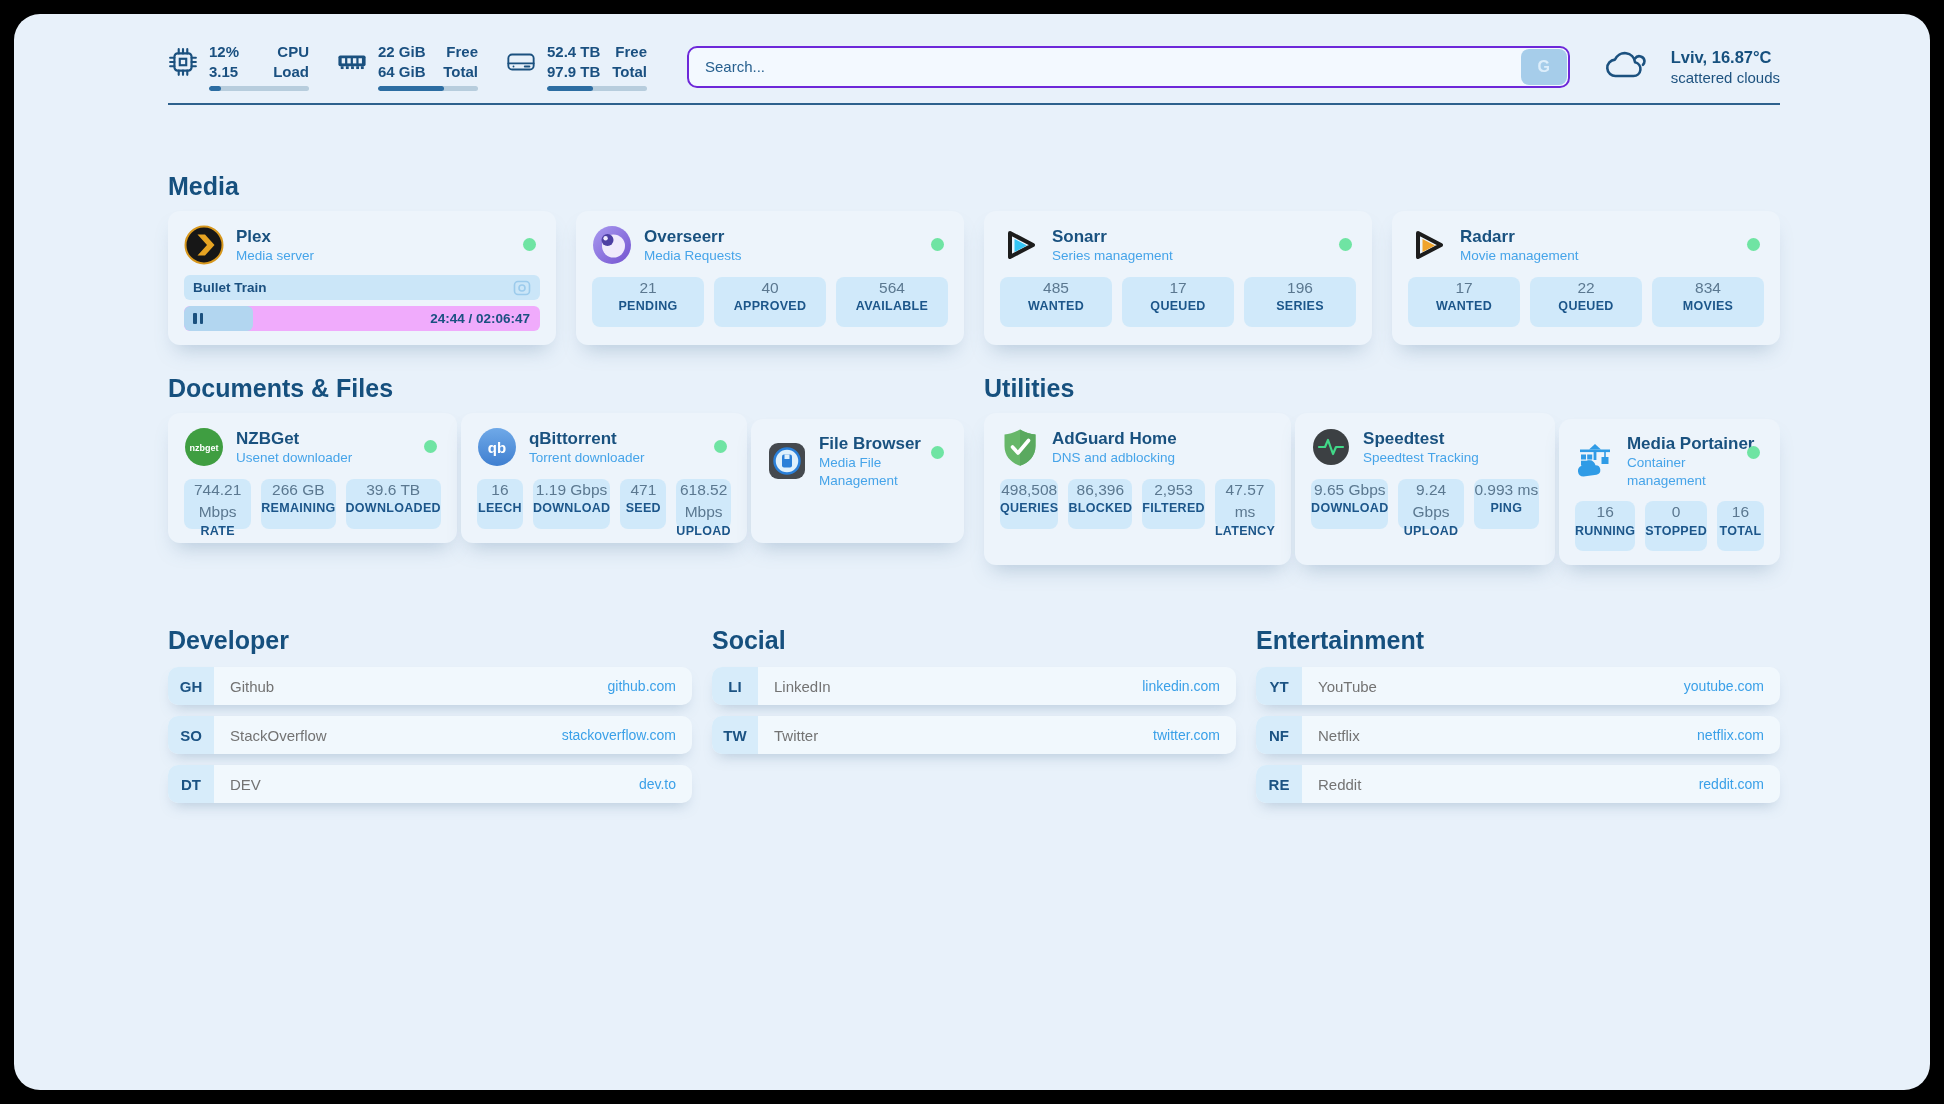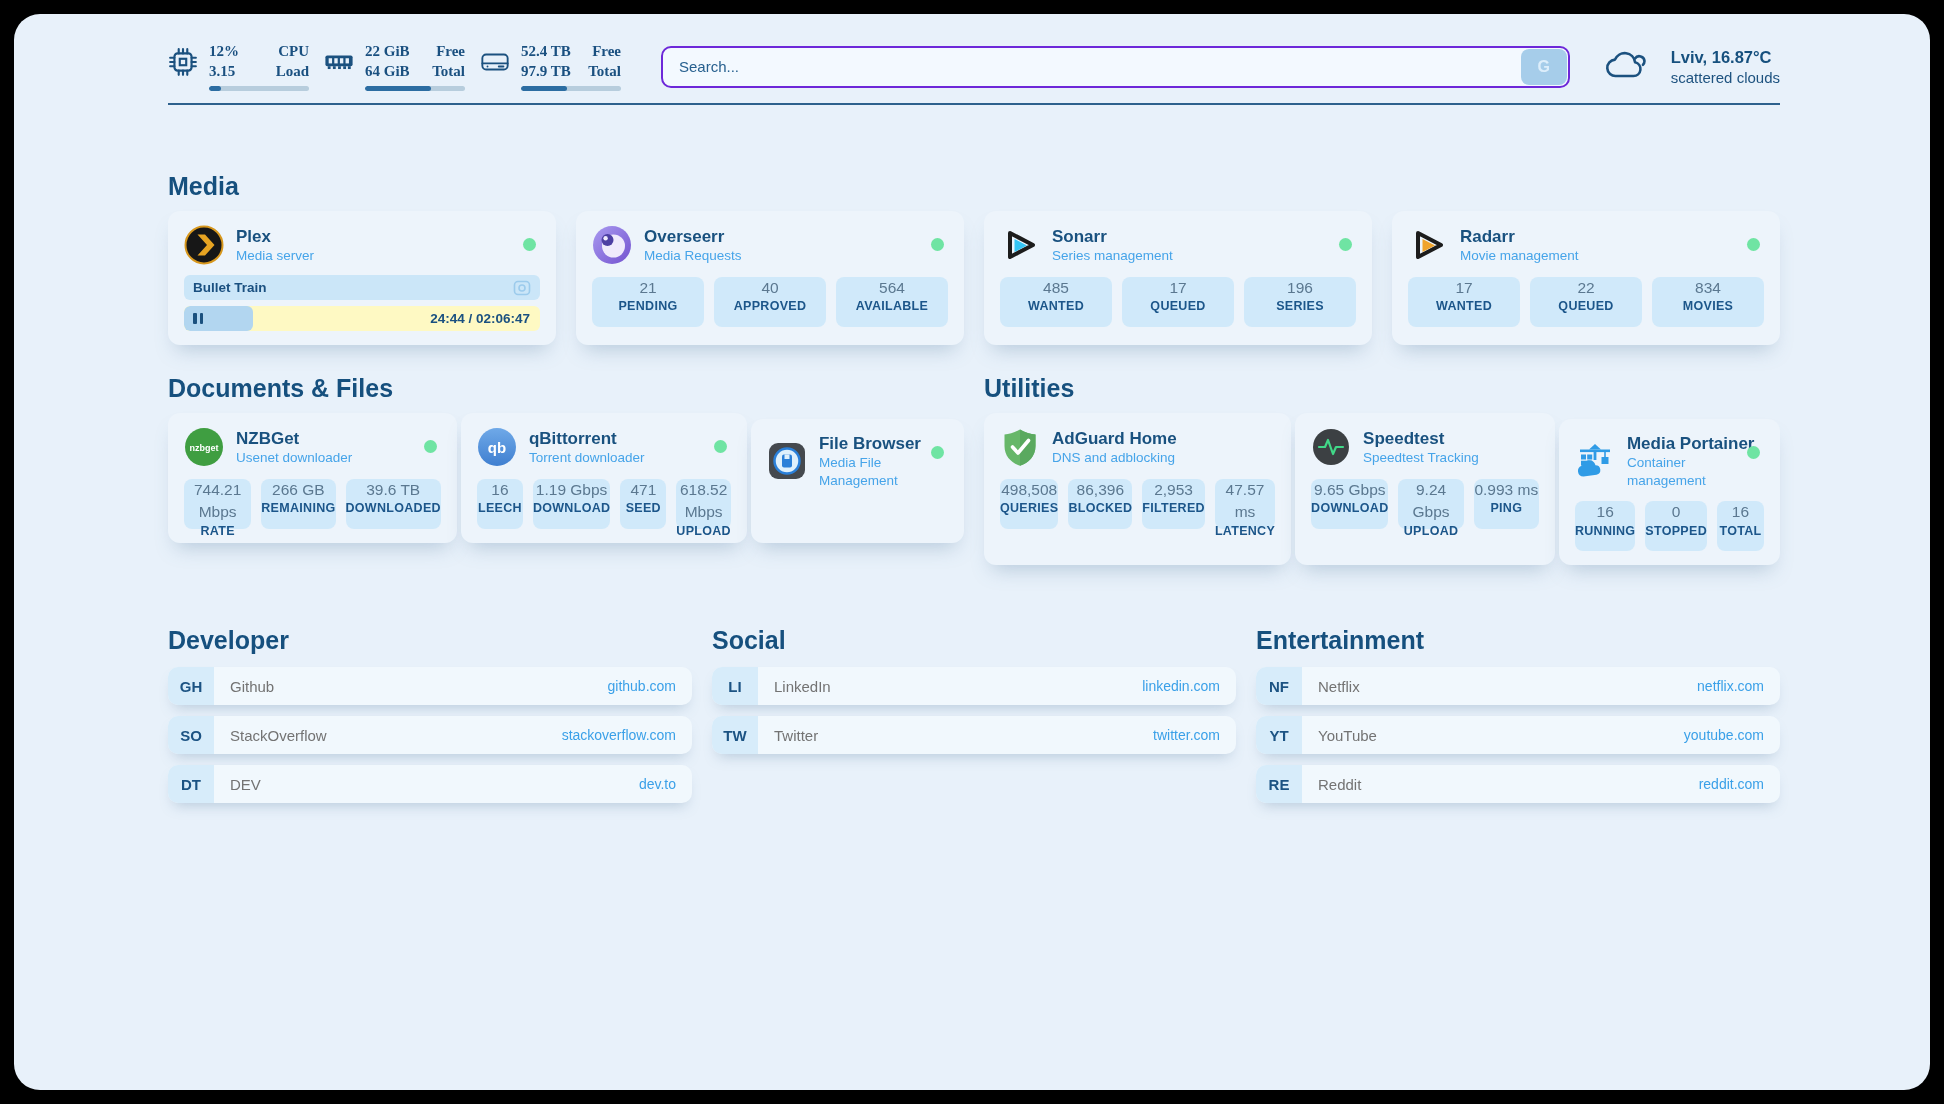--- a/index.html
+++ b/index.html
@@ -3,21 +3,21 @@
 <meta charset="utf-8">
 <style>
   * { margin:0; padding:0; box-sizing:border-box; }
   html,body { width:1944px; height:1104px; }
   body { background:#000; font-family:"Liberation Sans","DejaVu Sans",sans-serif; position:relative; }
   .page { position:absolute; inset:14px; background:#e8f1fa; border-radius:26px; overflow:hidden; }
   .content { padding:0 150px 0 154px; }
 
   
   .topbar { margin-top:28px; display:flex; align-items:center; }
-  .sysstats { display:flex; gap:15px;font-family:Liberation Serif, serif; }
+  .sysstats { display:flex; gap:28px; }
   .sysstat-row { display:flex; align-items:center; gap:11px; }
   .sysicon { width:30px; display:flex; justify-content:center; }
   .sysstat-text { display:flex; justify-content:space-between; width:100px;
                   font-size:15px; font-weight:600; color:#1a5080; line-height:1.3; }
   .sysstat-text .col { display:flex; flex-direction:column; }
   .sysstat-text .labels { text-align:right; }
   .sysbar { margin:5px 0 0 41px; width:100px; height:5px; border-radius:3px; background:#b7cddd; overflow:hidden; }
   .sysbar-fill { height:100%; border-radius:3px; background:#2c6da2; }
 
   .searchwrap { flex:1; margin:0 34px 0 40px; position:relative; }
@@ -49,21 +49,21 @@
 
   .stat-row { margin-top:12px; display:flex; gap:10px; }
   .stat-tile { flex:1; height:50px; border-radius:8px; background:#d0e9fa; text-align:center; }
   .stat-value { font-size:15.5px; color:#5b7890; line-height:1.45; }
   .stat-label { font-size:12.5px; font-weight:700; color:#1c568a; letter-spacing:.3px; }
 
   .media-pill { margin-top:10px; height:25px; border-radius:6px; background:#cbe6f8;
       display:flex; align-items:center; padding:0 9px; }
   .media-pill-name { font-size:13.5px; font-weight:600; color:#1a5080; }
   .media-pill .cast { margin-left:auto; display:flex; cursor:pointer; }
-  .progress-pill { margin-top:6px; height:25px; border-radius:6px; background:#fef9c3; position:relative; overflow:hidden;padding-left:26px; }
+  .progress-pill { margin-top:6px; height:25px; border-radius:6px; background:#f0abfc; position:relative; overflow:hidden;padding-left:26px; }
   .progress-fill { position:absolute; left:0; top:0; bottom:0; border-radius:6px; background:#b2d6f0; }
   .pause { position:absolute; left:9px; top:7px; display:flex; gap:3px; }
   .pause i { display:block; width:3.5px; height:11px; background:#1b517f; border-radius:1px; }
   .progress-time { position:absolute; right:10px; top:0; line-height:25px; font-size:13.5px; font-weight:700; color:#1a5080; }
 
   .mid-grid { margin-top:26px; display:grid; grid-template-columns:1fr 1fr; column-gap:20px; }
   .mid-col .cards { margin-top:8px; display:flex; flex-direction:row; gap:4px; }
   .gap-lg { margin-top:6px; }
 
   
@@ -554,30 +554,30 @@
             <span class="link-badge">TW</span>
             <span class="link-name">Twitter</span>
             <span class="link-url">twitter.com</span>
           </div>
         </div>
       </div>
       <div>
         <div class="section-title">Entertainment</div>
         <div class="links">
           <div class="link-row">
+            <span class="link-badge">YT</span>
+            <span class="link-name">YouTube</span>
+            <span class="link-url">youtube.com</span>
+          </div>
+          <div class="link-row">
             <span class="link-badge">NF</span>
             <span class="link-name">Netflix</span>
             <span class="link-url">netflix.com</span>
           </div>
           <div class="link-row">
-            <span class="link-badge">YT</span>
-            <span class="link-name">YouTube</span>
-            <span class="link-url">youtube.com</span>
-          </div>
-          <div class="link-row">
             <span class="link-badge">RE</span>
             <span class="link-name">Reddit</span>
             <span class="link-url">reddit.com</span>
           </div>
         </div>
       </div>
     </div>
 
   </div>
 </div>

